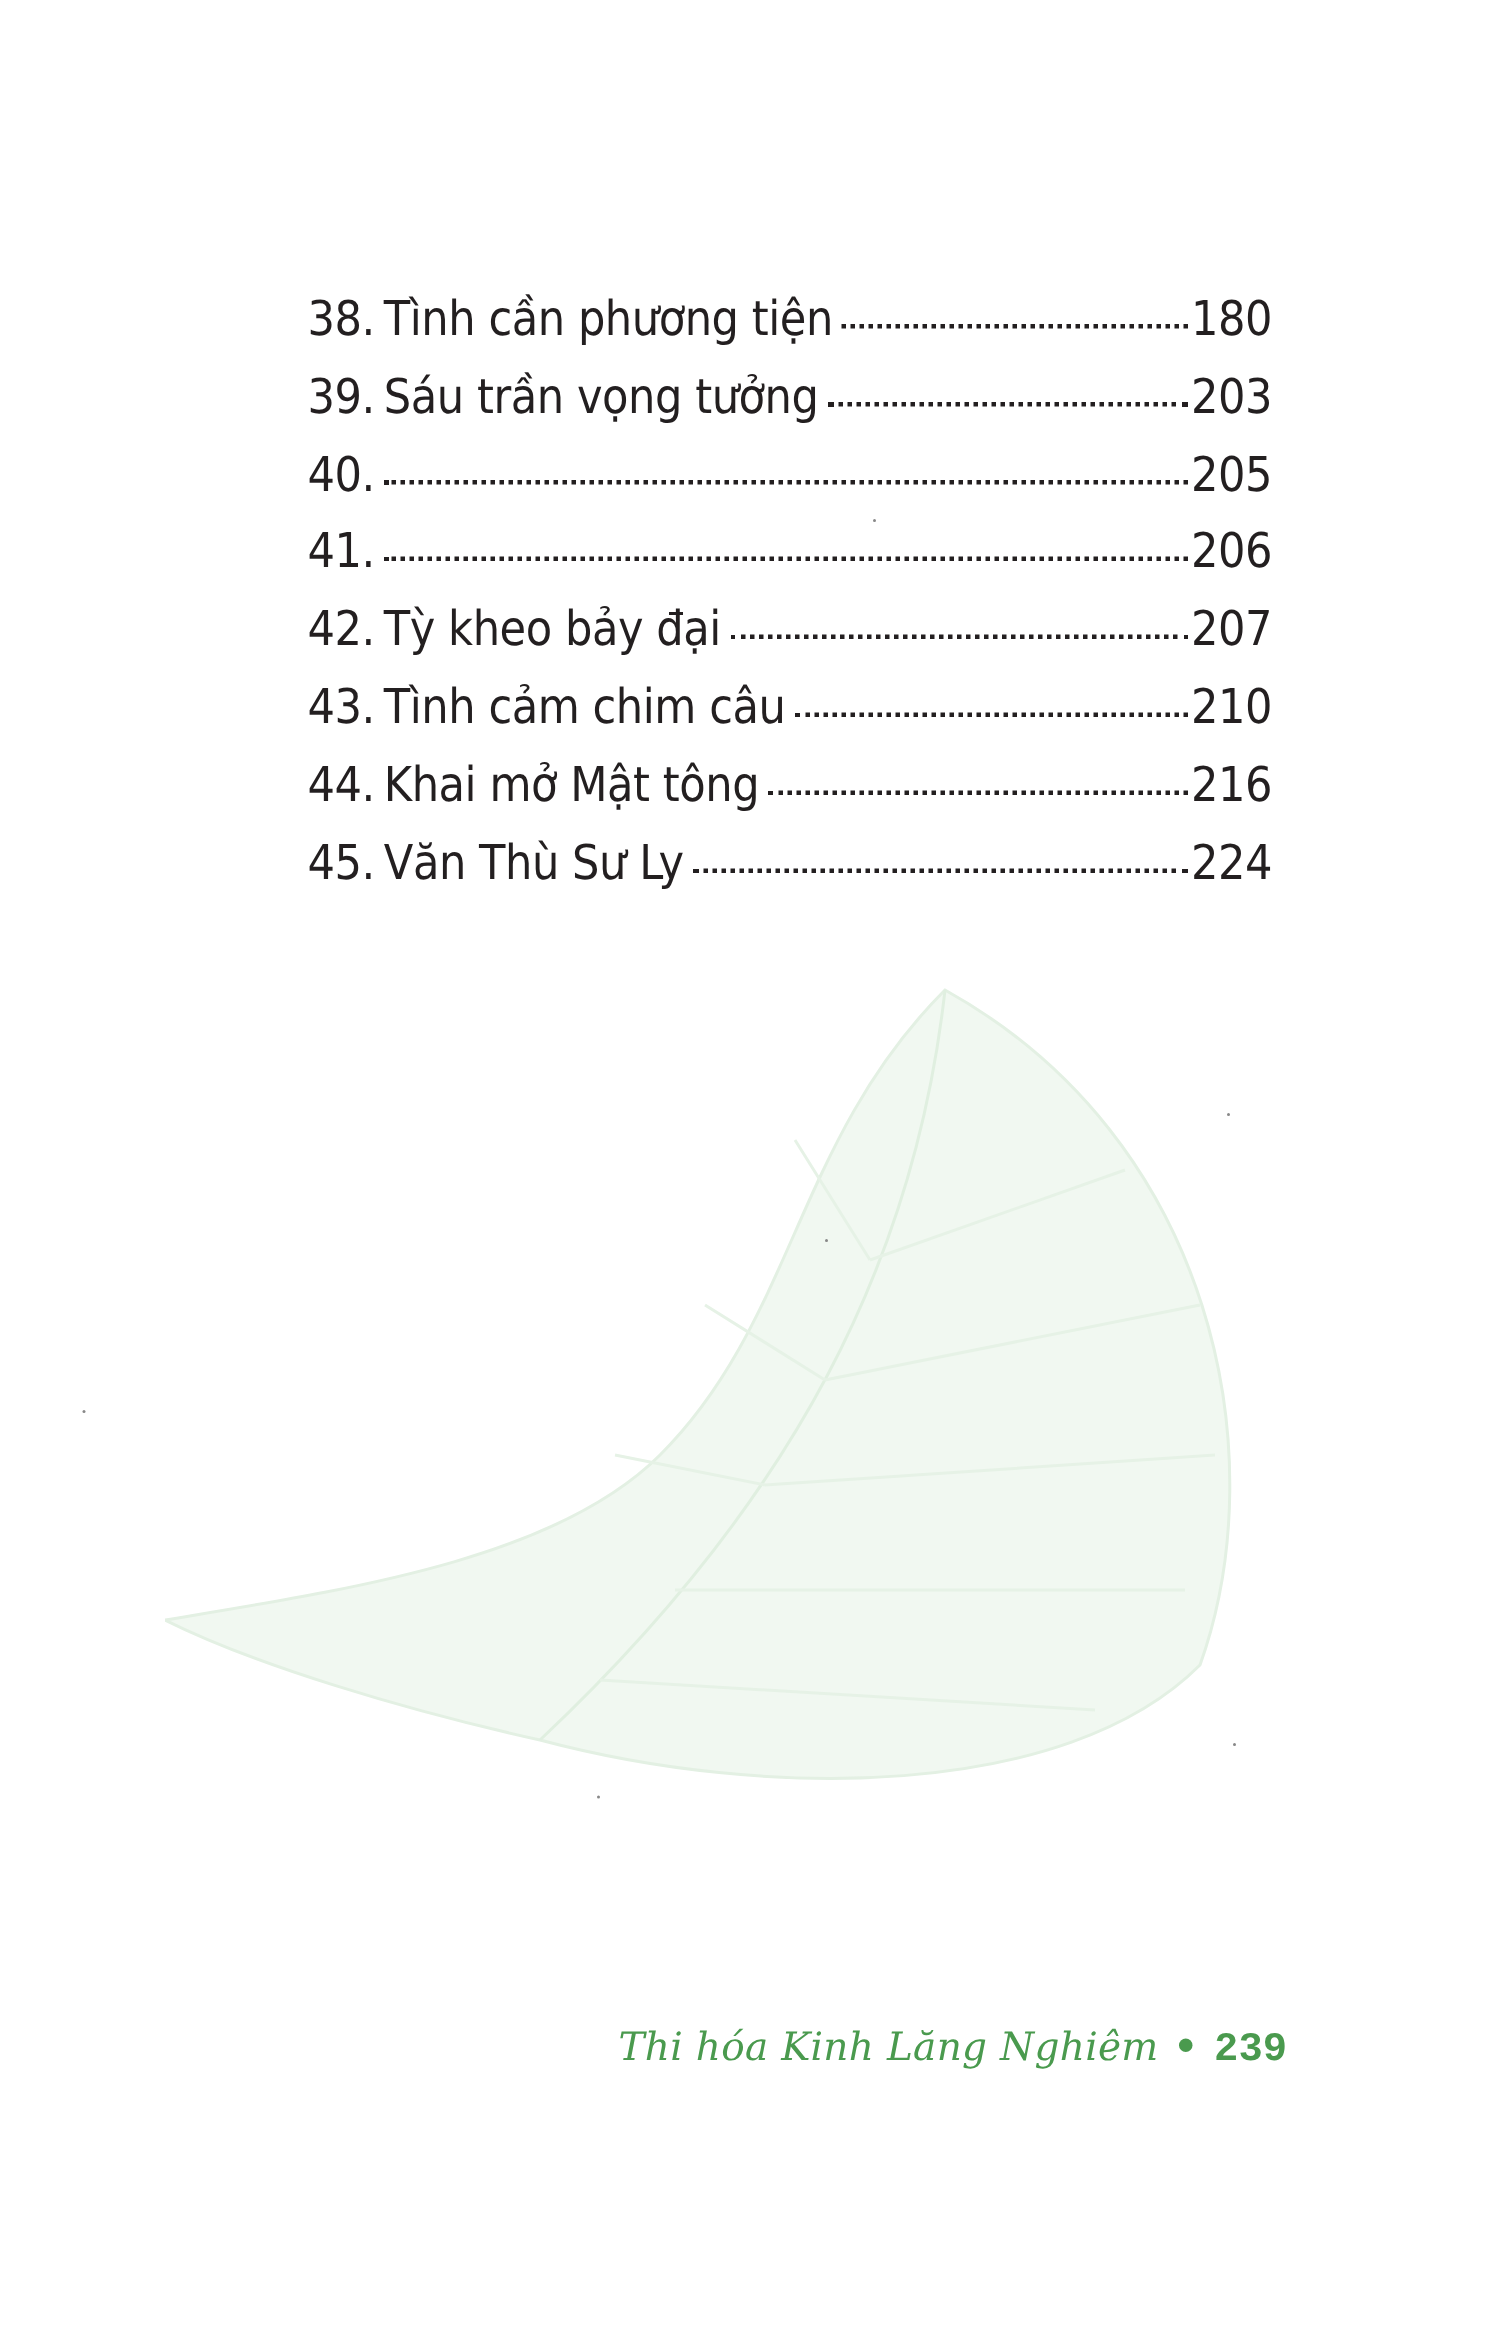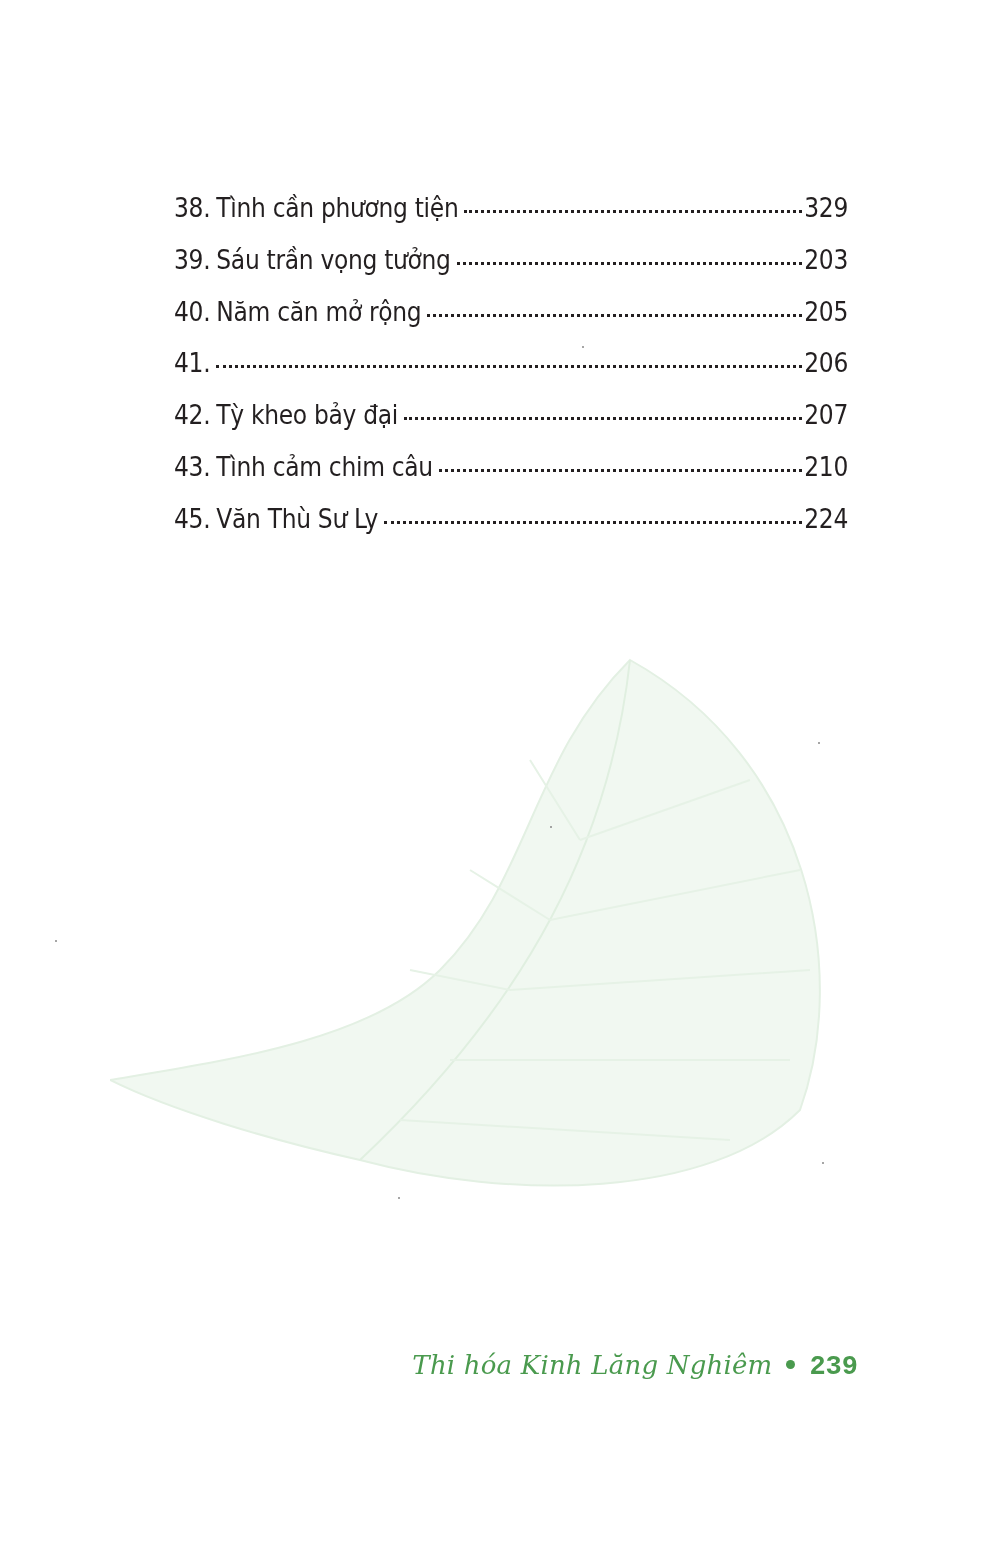--- a/index.html
+++ b/index.html
@@ -25,24 +25,25 @@
     .toc {
       position: absolute;
       left: 174px;
       top: 193px;
       width: 674px;
     }
     .toc-row {
       display: flex;
       align-items: baseline;
       height: 51.8px;
-      font-size: 26px;
+      font-size: 32px;
       color: #231f20;
       letter-spacing: -0.3px;
       font-stretch: condensed;
+      margin-left: 31px;
     }
     .toc-num {
       white-space: nowrap;
     }
     .toc-title {
       white-space: nowrap;
       margin-left: 6px;
     }
     .toc-leader {
       flex: 1;
@@ -100,50 +101,55 @@
   <path d="M520 20 C500 200 420 360 250 520" fill="none" stroke="#e0efe0" stroke-width="2"></path>
   <path d="M470 200 L640 140 M440 280 L690 230 M400 350 L700 330 M340 420 L680 420 M290 480 L620 500" stroke="#e6f2e6" stroke-width="2" fill="none"></path>
   <path d="M470 200 L420 120 M440 280 L360 230 M400 350 L300 330" stroke="#e6f2e6" stroke-width="2" fill="none"></path>
 </svg>
 
 <div class="toc">
   <div class="toc-row">
     <span class="toc-num">38.</span>
     <span class="toc-title">Tình cần phương tiện</span>
     <span class="toc-leader"></span>
-    <span class="toc-page">329</span>
+    <span class="toc-page">180</span>
   </div>
   <div class="toc-row">
     <span class="toc-num">39.</span>
     <span class="toc-title">Sáu trần vọng tưởng</span>
     <span class="toc-leader"></span>
     <span class="toc-page">203</span>
   </div>
   <div class="toc-row">
     <span class="toc-num">40.</span>
-    <span class="toc-title">Năm căn mở rộng</span>
     <span class="toc-leader"></span>
     <span class="toc-page">205</span>
   </div>
   <div class="toc-row">
     <span class="toc-num">41.</span>
     <span class="toc-leader"></span>
     <span class="toc-page">206</span>
   </div>
   <div class="toc-row">
     <span class="toc-num">42.</span>
     <span class="toc-title">Tỳ kheo bảy đại</span>
     <span class="toc-leader"></span>
     <span class="toc-page">207</span>
   </div>
   <div class="toc-row">
     <span class="toc-num">43.</span>
     <span class="toc-title">Tình cảm chim câu</span>
     <span class="toc-leader"></span>
     <span class="toc-page">210</span>
+  </div>
+  <div class="toc-row">
+    <span class="toc-num">44.</span>
+    <span class="toc-title">Khai mở Mật tông</span>
+    <span class="toc-leader"></span>
+    <span class="toc-page">216</span>
   </div>
   <div class="toc-row">
     <span class="toc-num">45.</span>
     <span class="toc-title">Văn Thù Sư Ly</span>
     <span class="toc-leader"></span>
     <span class="toc-page">224</span>
   </div>
 </div>
 
 <span class="speck" style="left:582px;top:346px;"></span>

